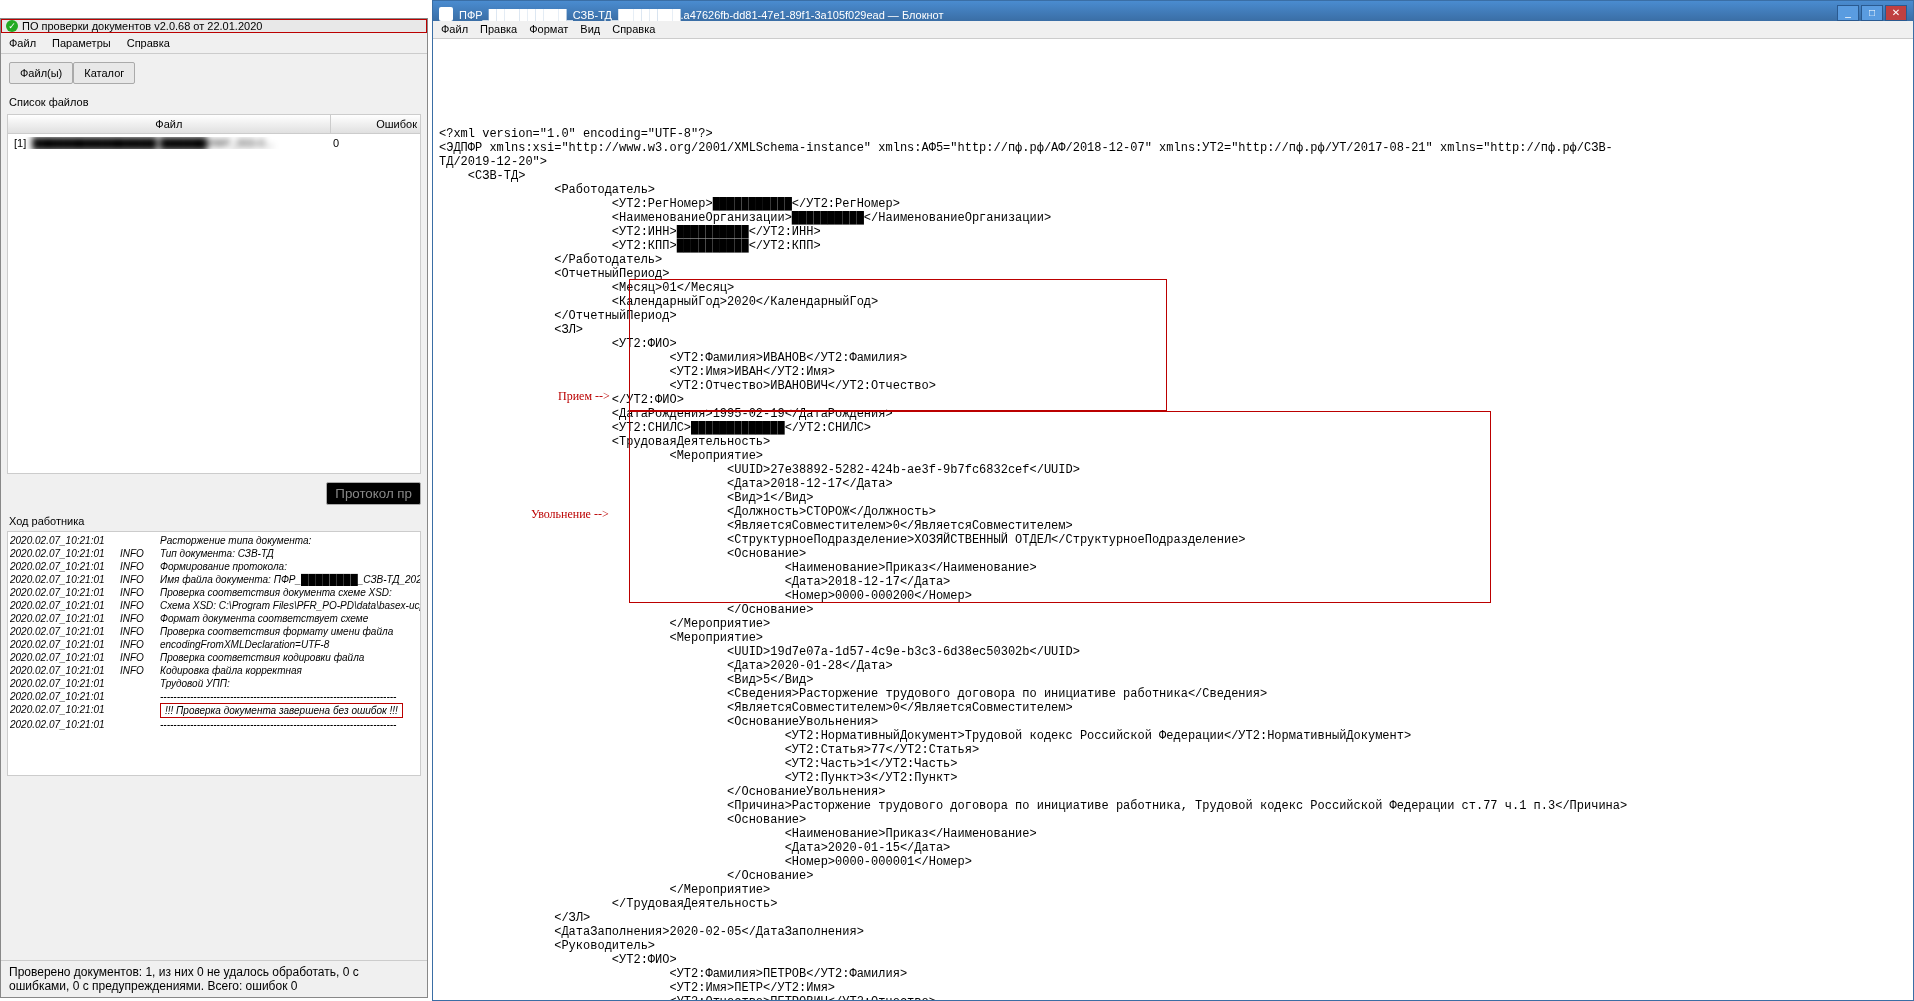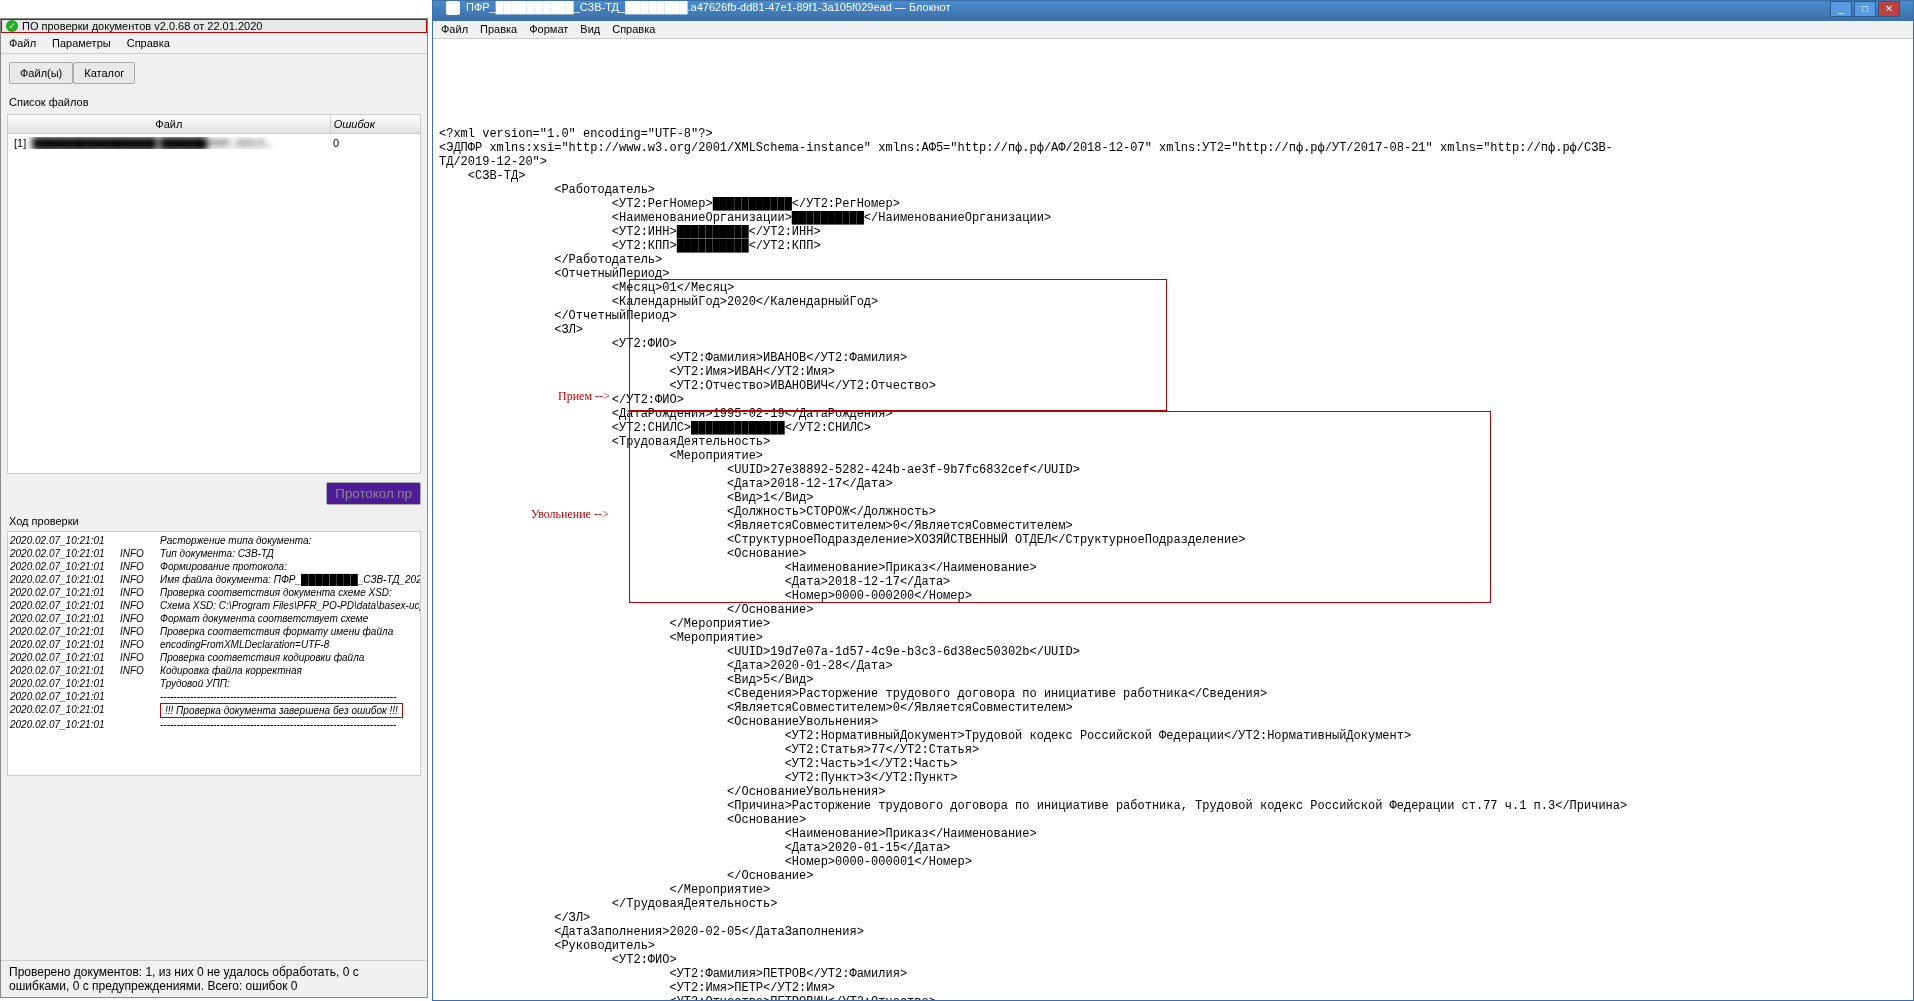--- a/index.html
+++ b/index.html
@@ -10,36 +10,36 @@
 .left-title { height: 14px; padding: 0 4px; font-size: 11px; display: flex; align-items: center; gap: 4px; border: 1px solid #b00; background: #e8e8e8; }
 .left-title .check { width: 12px; height: 12px; border-radius: 50%; background: #2a2; color: #fff; font-size: 9px; text-align: center; line-height: 12px; }
 .left-menu { padding: 4px 8px; display: flex; gap: 16px; border-bottom: 1px solid #ccc; }
 .left-menu span { cursor: pointer; }
 .left-buttons { padding: 8px; display: flex; }
 .left-buttons button { padding: 4px 10px; font-size: 11px; background: #e8e8e8; border: 1px solid #aaa; border-radius: 2px; cursor: pointer; }
 .file-list-label { padding: 4px 8px; }
 .file-table { border: 1px solid #ccc; margin: 2px 6px; height: 360px; background: #fff; position: relative; }
 .file-table-head { display: flex; background: linear-gradient(#fff,#e0e0e0); border-bottom: 1px solid #ccc; }
 .file-table-head .col1 { width: 325px; text-align: center; padding: 3px; border-right: 1px solid #ccc; }
-.file-table-head .col2 { width: 90px; text-align: left; padding: 3px; font-style: italic; }
+.file-table-head .col2 { width: 90px; text-align: right; padding: 3px; }
 .file-row { display: flex; padding: 3px 6px; }
 .file-row .col1 { width: 325px; white-space: nowrap; overflow: hidden; }
 .file-row .col2 { width: 90px; padding-left: 6px; }
-.protocol-btn { float: right; margin: 6px; padding: 3px 8px; border: 1px solid #aaa; background: #4c1d95; border-radius: 2px; color: #888; }
+.protocol-btn { float: right; margin: 6px; padding: 3px 8px; border: 1px solid #aaa; background: #000000; border-radius: 2px; color: #888; }
 .log-label { padding: 4px 8px; clear: both; }
 .log-area { margin: 0 6px; height: 245px; overflow: hidden; background: #fff; border: 1px solid #ccc; font-size: 10px; line-height: 13px; padding: 2px; font-style: italic; }
 .log-area .row { display: flex; white-space: nowrap; }
 .log-area .ts { width: 110px; flex-shrink: 0; }
 .log-area .lvl { width: 40px; flex-shrink: 0; }
 .highlight-box { border: 1px solid #b00; padding: 0 4px; display: inline-block; }
 .status-bar { position: absolute; bottom: 0; left: 0; right: 0; padding: 4px 8px; border-top: 1px solid #ccc; font-size: 12px; background: #f0f0f0; }
 
 
 .right-panel { position: absolute; left: 432px; top: 0; right: 0; height: 1001px; border: 1px solid #3a6ea5; background: #fff; display: flex; flex-direction: column; }
-.np-title { height: 20px; background: linear-gradient(#4a8cd0,#3a6ea5); color: #fff; display: flex; align-items: flex-start; padding: 0 13px; font-size: 11px; }
+.np-title { height: 20px; background: linear-gradient(#4a8cd0,#3a6ea5); color: #fff; display: flex; align-items: flex-end; padding: 0 6px; font-size: 11px; }
 .np-title .icon { width: 14px; height: 14px; background: #fff; margin-right: 6px; border-radius: 2px; }
 .np-title .win-btns { margin-left: auto; display: flex; gap: 2px; }
 .np-title .win-btns span { width: 22px; height: 16px; background: #5a9ce0; border: 1px solid #2a5a90; text-align: center; line-height: 14px; font-size: 10px; cursor: pointer; }
 .np-title .win-btns .close { background: #c04040; }
 .np-menu { height: 18px; padding: 2px 8px; display: flex; gap: 12px; border-bottom: 1px solid #ccc; background: #f0f0f0; font-size: 11px; }
 .np-content { flex: 1; padding: 4px 6px; font-family: "Courier New", monospace; font-size: 12px; line-height: 14px; white-space: pre; overflow: hidden; position: relative; }
 .annot { position: absolute; color: #b00; font-family: Tahoma; font-size: 12px; }
 .red-box { position: absolute; border: 1.5px solid #b00; pointer-events: none; }
 .blur { filter: blur(3px); -webkit-filter: blur(3px); display: inline; }
 </style>
@@ -65,21 +65,21 @@
     <div class="file-table-head">
       <div class="col1">Файл</div>
       <div class="col2">Ошибок</div>
     </div>
     <div class="file-row">
       <div class="col1"><span>[1]</span>&nbsp;&nbsp;<span class="blur">████████████████ ██████ИФР_003-0...</span></div>
       <div class="col2">0</div>
     </div>
   </div>
   <button class="protocol-btn">Протокол пр</button>
-  <div class="log-label">Ход проверки</div>
+  <div class="log-label">Ход работника</div>
   <div class="log-area" id="log-area">
       <div class="row">
         <span class="ts">2020.02.07_10:21:01</span>
         <span class="lvl"></span>
         <span>Расторжение типа документа:</span>
       </div>
       <div class="row">
         <span class="ts">2020.02.07_10:21:01</span>
         <span class="lvl">INFO</span>
         <span>Тип документа: СЗВ-ТД</span>

